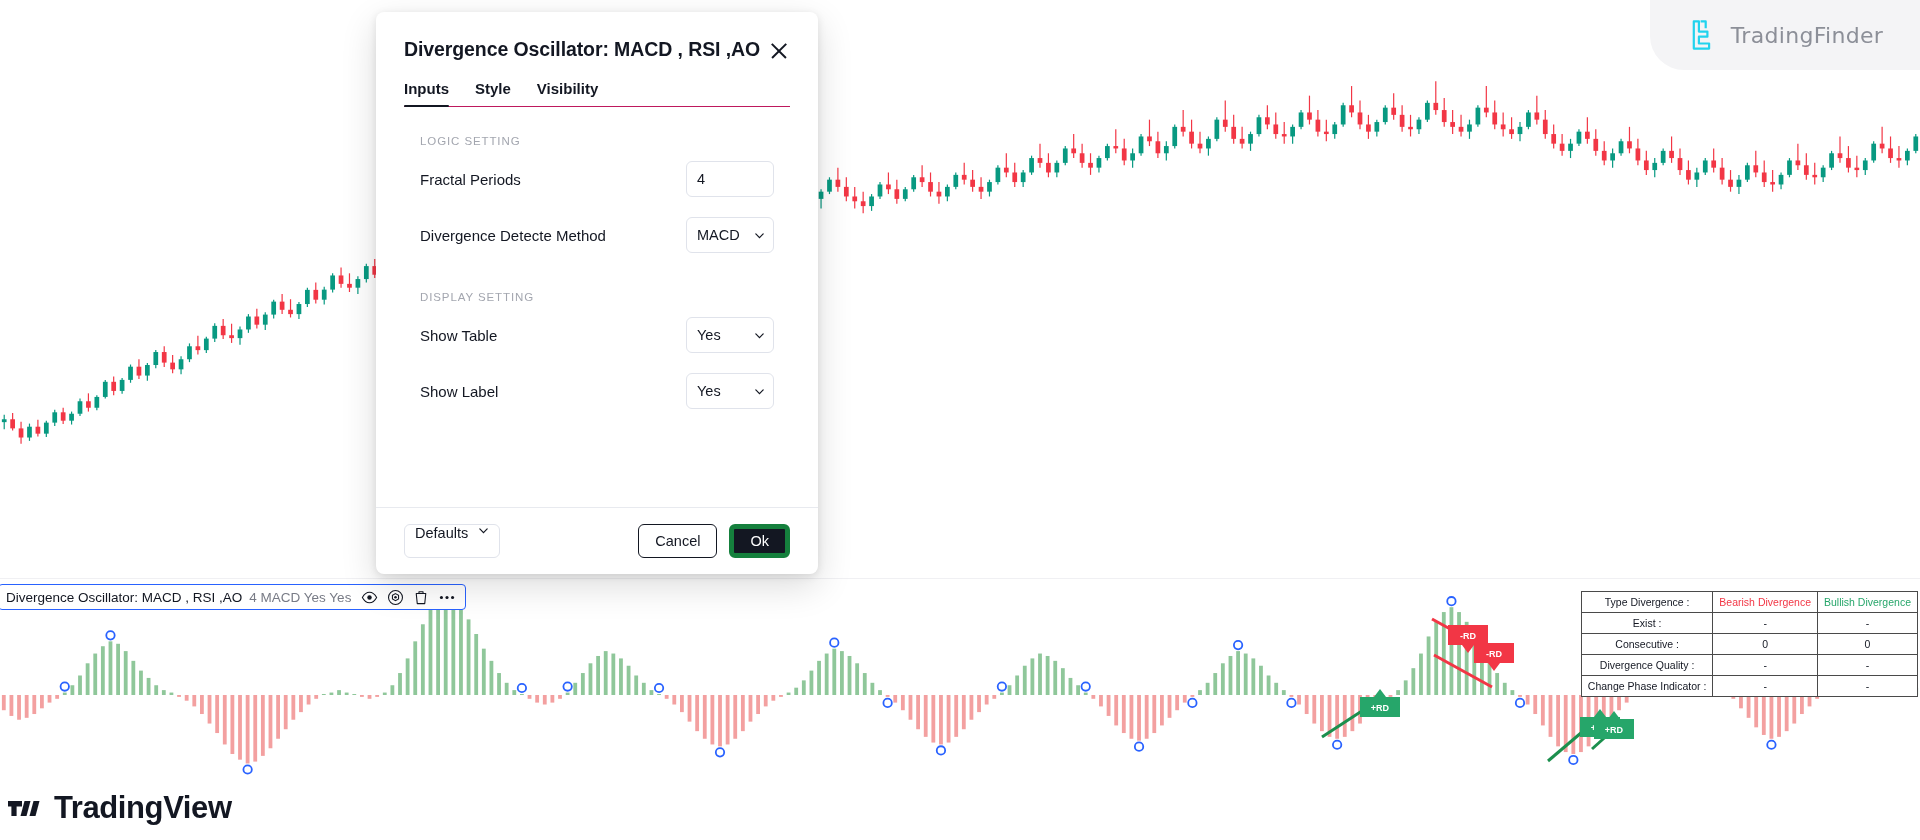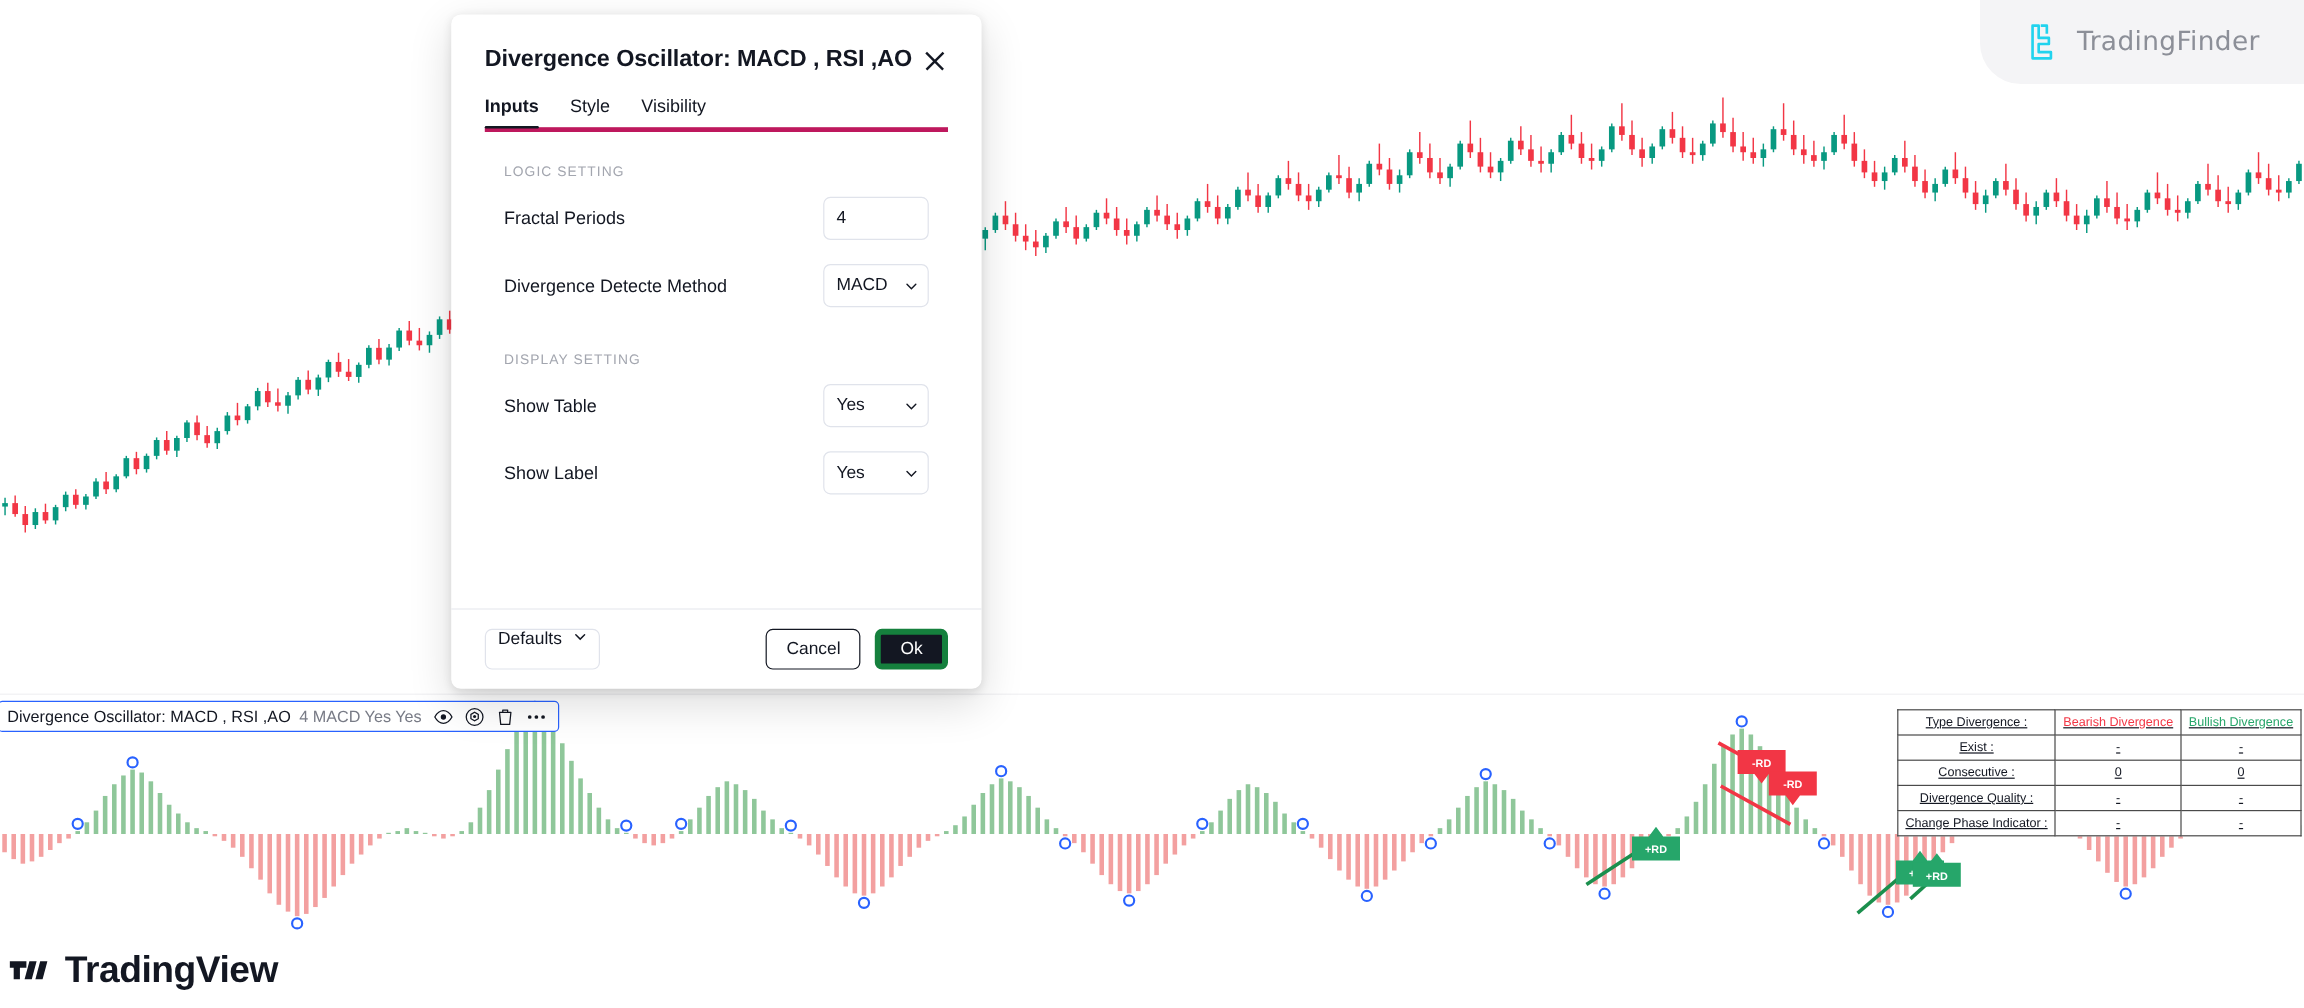--- a/index.html
+++ b/index.html
@@ -56,25 +56,25 @@
   .dlg-close:before, .dlg-close:after {
     content:""; position:absolute; left:1px; top:10px;
     width:20px; height:1.6px; background:#131722;
   }
   .dlg-close:before { transform:rotate(45deg); }
   .dlg-close:after  { transform:rotate(-45deg); }
 
   .dlg-tabs {
     margin:18px 28px 0 28px;
     display:flex; gap:26px;
-    border-bottom:4px solid #be185d;
+    border-bottom:1px solid #be185d;
   }
   .dlg-tab {
     font-size:15px; color:#131722; padding-bottom:9px;
-    cursor:pointer; position:relative; font-weight:400;
+    cursor:pointer; position:relative; font-weight:700;
   }
   .dlg-tab.active { font-weight:700; }
   .dlg-tab.active:after {
     content:""; position:absolute; left:0; right:0; bottom:-1px;
     height:2.5px; background:#131722; border-radius:2px;
   }
 
   .dlg-body { flex:1; padding:0 44px; overflow:hidden; }
 
   .section-label {
@@ -135,21 +135,20 @@
   .legend-params { font-size:13.5px; color:#787b86; white-space:nowrap; }
   .legend-icons { display:flex; align-items:center; gap:9px; margin-left:3px; }
   .legend-icons svg { display:block; cursor:pointer; }
 
   
   #div-table {
     position:absolute; right:2px; top:591px; z-index:25;
     border-collapse:collapse; background:#fff;
     font-size:10.5px; color:#131722;
     font-family:"Liberation Sans", sans-serif;
-    text-decoration:underline;
   }
   #div-table td {
     border:1px solid #4a4a4a; padding:2px 6px; text-align:center;
     height:21px; line-height:1;
   }
   #div-table td.rowlabel { min-width:128px; }
   #div-table td.valcell { min-width:100px; }
   .bear-head { color:#f23645; }
   .bull-head { color:#26a66a; }
 

